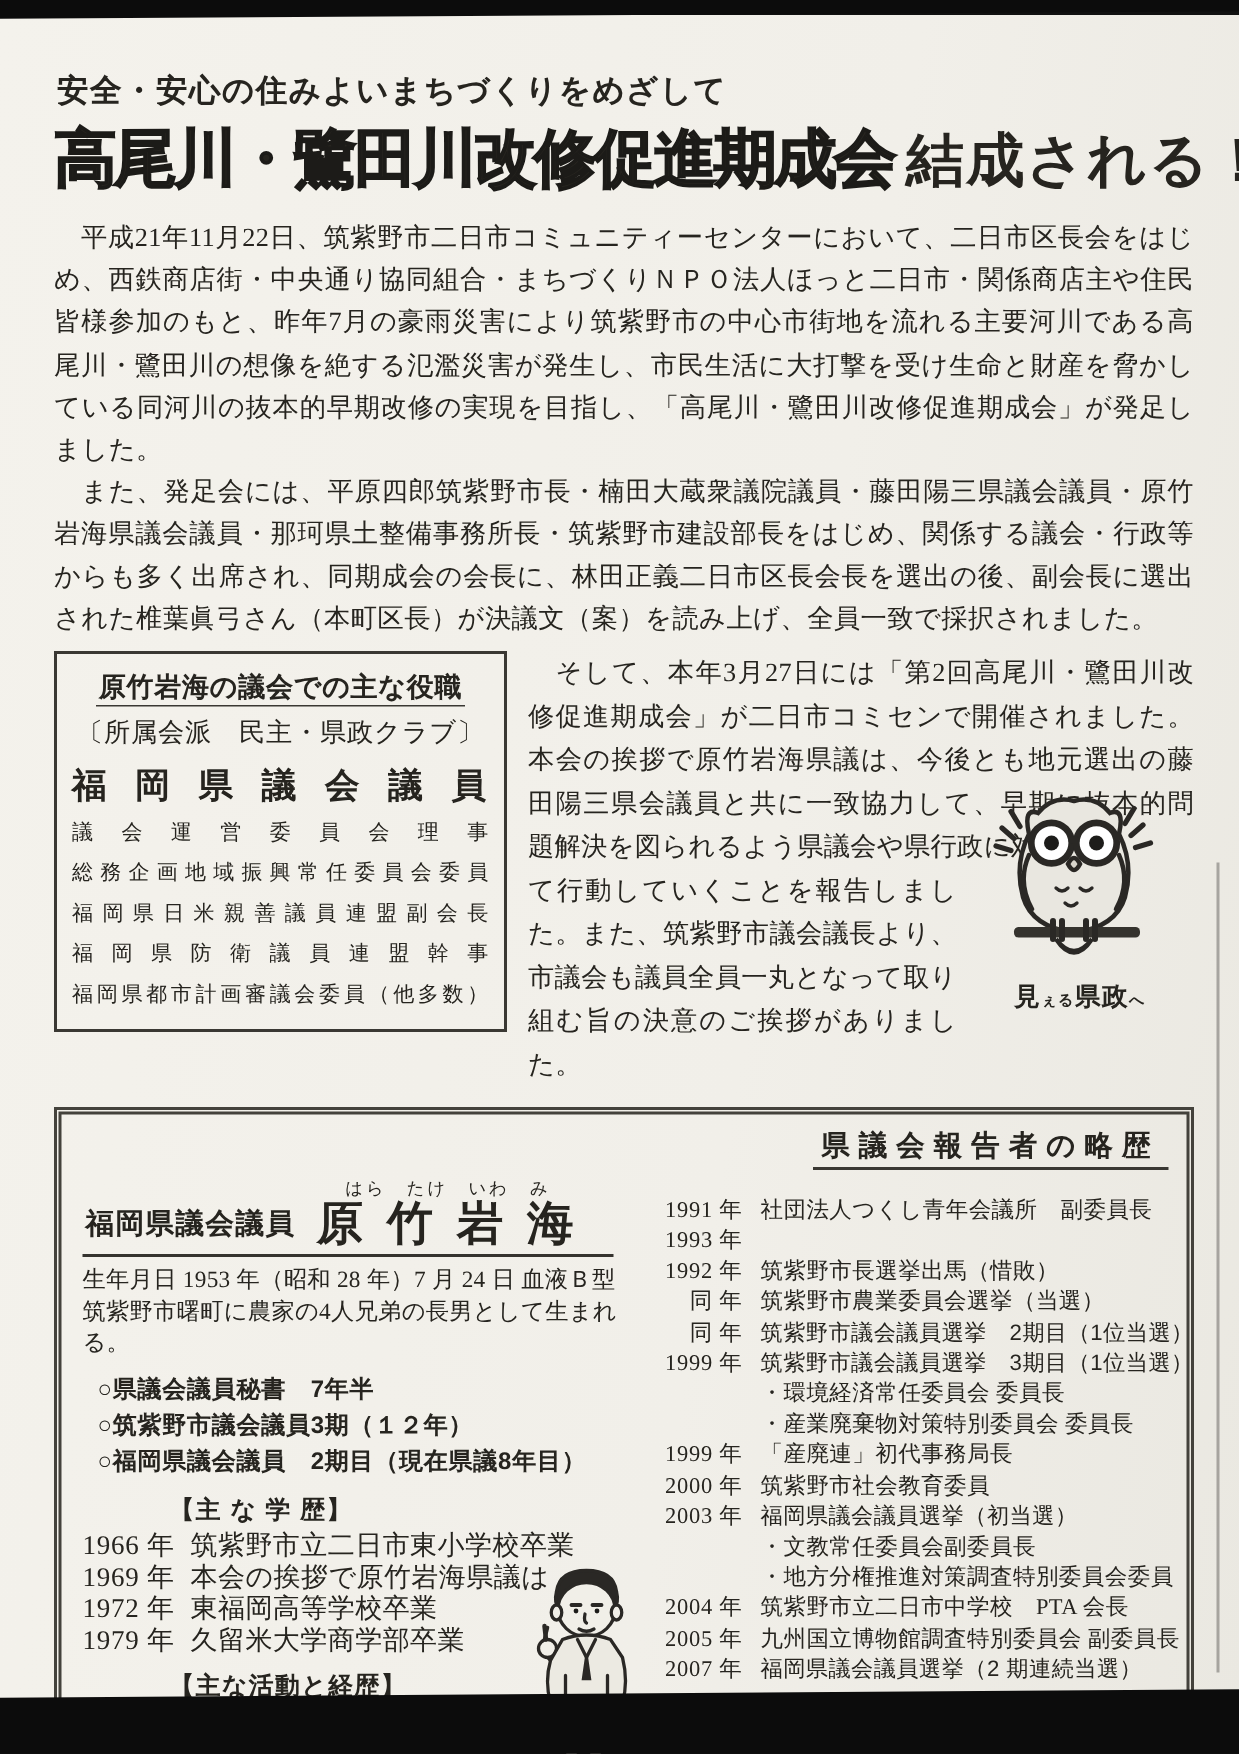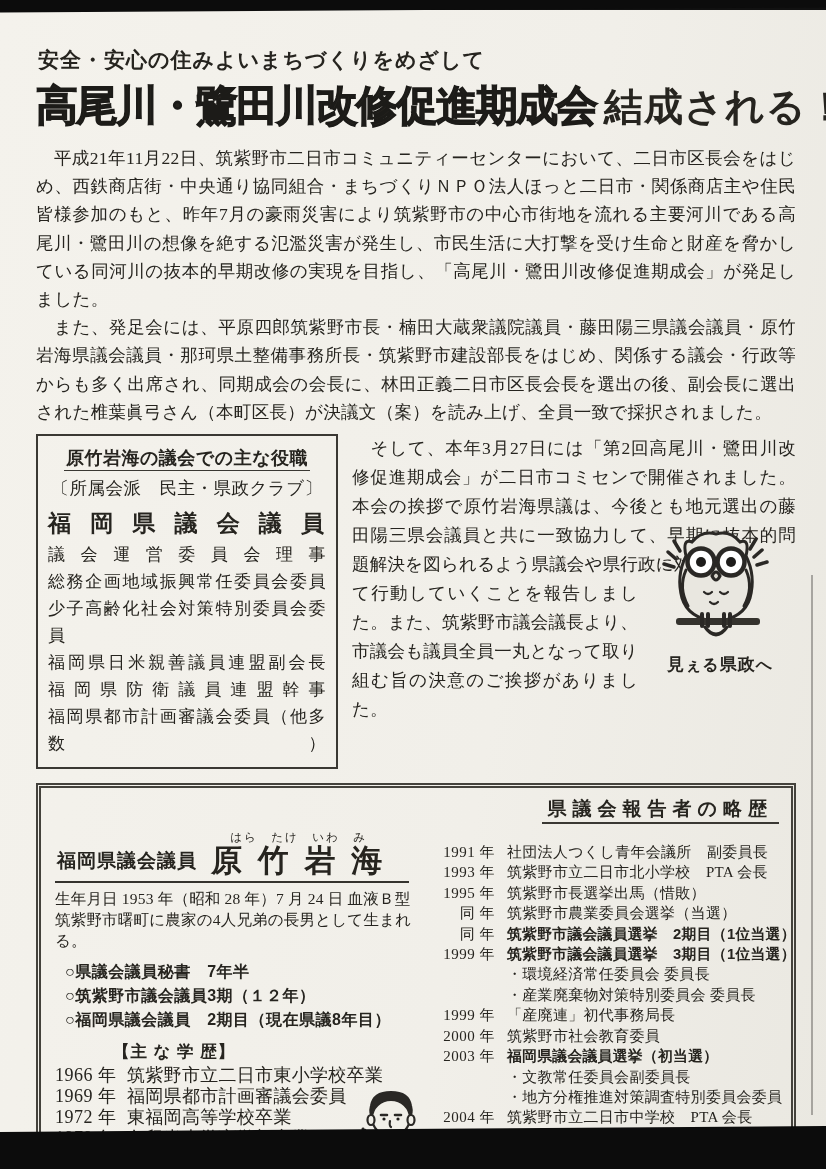--- a/index.html
+++ b/index.html
@@ -54,32 +54,32 @@
     text-align:center;font-size:18px;font-weight:600;letter-spacing:.5px;
     margin:2px auto 6px auto;
   }
   .roles-title span{border-bottom:1.6px solid #3a3833;padding:0 2px 2px 2px;text-align:right;}
   .roles-faction{text-align:center;font-size:17.5px;margin:0 0 8px 0;letter-spacing:.5px;}
   .roles-position{
     font-size:23px;font-weight:800;letter-spacing:2px;margin:0 0 2px 0;
     text-align:justify;text-align-last:justify;
   }
   .roles-list .list-item{
-    font-size:17px;line-height:27px;letter-spacing:.5px;
+    font-size:14px;line-height:27px;letter-spacing:.5px;
     text-align:justify;text-align-last:justify;
   }
   .right-col{position:relative;flex:1;font-size:17.5px;line-height:29px;}
   .right-col p{margin:0;text-align:justify;letter-spacing:.2px;}
   .p3b{padding-right:158px;}
   .owl-wrap{position:absolute;right:2px;top:92px;width:148px;text-align:center;}
   .owl-caption{
     font-family:"Liberation Sans","DejaVu Sans",sans-serif;
     font-weight:800;font-size:17px;letter-spacing:1px;margin-top:2px;
   }
-  .owl-caption .small{font-size:16px;}
+  .owl-caption .small{font-size:10px;}
 
   
   .profile-box{
     margin-top:14px;border:5px double #44423c;padding:8px 12px 10px 14px;
     position:relative;box-sizing:border-box;
   }
   .profile-title{text-align:right;margin:0 0 8px 0;}
   .profile-title span{
     font-size:19px;letter-spacing:6px;font-weight:600;
     border-bottom:2px solid #3a3833;padding:0 6px 3px 6px;
@@ -99,21 +99,21 @@
   .summary .list-item{font-size:16px;font-weight:700;line-height:24px;letter-spacing:.5px;}
 
   .sec-title{
     font-family:"Liberation Sans","DejaVu Sans",sans-serif;
     font-weight:800;font-size:16.5px;letter-spacing:1px;
     margin:9px 0 2px 58px;
   }
   .timeline .trow{display:flex;line-height:21.2px;font-size:18px;white-space:nowrap;}
   .timeline .year{width:58px;flex:0 0 58px;text-align:right;margin-right:14px;letter-spacing:.5px;}
   .timeline .txt{letter-spacing:.3px;}
-  .timeline .trow.bold .txt{font-weight:700;font-family:"Liberation Sans","DejaVu Sans",sans-serif;font-size:14.8px;}
+  .timeline .trow.bold .txt{font-weight:400;font-family:"Liberation Sans","DejaVu Sans",sans-serif;font-size:14.8px;}
   .pcol-right .timeline .trow{line-height:20.4px;font-size:15px;}
   .pcol-right .timeline .year{width:60px;flex:0 0 60px;margin-right:12px;}
 
   .man-wrap{position:absolute;left:300px;top:300px;width:100px;}
 
   svg{display:block;}
 </style>
 </head>
 <body>
 
@@ -133,21 +133,20 @@
     </div>
 
     <div class="two-col">
       <div class="roles-box">
         <div class="roles-title"><span>原竹岩海の議会での主な役職</span></div>
         <div class="roles-faction">〔所属会派　民主・県政クラブ〕</div>
         <div class="roles-position">福岡県議会議員</div>
         <div class="roles-list">
             <div class="list-item">議会運営委員会理事</div>
             <div class="list-item">総務企画地域振興常任委員会委員</div>
-            <div class="list-item">少子高齢化社会対策特別委員会委員</div>
             <div class="list-item">福岡県日米親善議員連盟副会長</div>
             <div class="list-item">福岡県防衛議員連盟幹事</div>
             <div class="list-item">福岡県都市計画審議会委員（他多数）</div>
           </div>
       </div>
 
       <div class="right-col">
         <p>　そして、本年3月27日には「第2回高尾川・鷺田川改修促進期成会」が二日市コミセンで開催されました。本会の挨拶で原竹岩海県議は、今後とも地元選出の藤田陽三県会議員と共に一致協力して、早期に抜本的問題解決を図られるよう県議会や県行政に対し</p>
         <p class="p3b">て行動していくことを報告しました。また、筑紫野市議会議長より、市議会も議員全員一丸となって取り組む旨の決意のご挨拶がありました。</p>
         <div class="owl-wrap">
@@ -205,21 +204,21 @@
               <div class="list-item">○福岡県議会議員　2期目（現在県議8年目）</div>
             </div>
           <div class="sec-title">【主 な 学 歴】</div>
           <div class="timeline">
               <div class="trow">
                 <span class="year">1966 年</span>
                 <span class="txt">筑紫野市立二日市東小学校卒業</span>
               </div>
               <div class="trow">
                 <span class="year">1969 年</span>
-                <span class="txt">福岡県都市計画審議会委員</span>
+                <span class="txt">本会の挨拶で原竹岩海県議は</span>
               </div>
               <div class="trow">
                 <span class="year">1972 年</span>
                 <span class="txt">東福岡高等学校卒業</span>
               </div>
               <div class="trow">
                 <span class="year">1979 年</span>
                 <span class="txt">久留米大学商学部卒業</span>
               </div>
             </div>
@@ -227,24 +226,23 @@
 
         </div>
         <div class="pcol-right">
           <div class="timeline">
               <div class="trow">
                 <span class="year">1991 年</span>
                 <span class="txt">社団法人つくし青年会議所　副委員長</span>
               </div>
               <div class="trow">
                 <span class="year">1993 年</span>
-                <span class="txt">筑紫野市立二日市北小学校　PTA 会長</span>
-              </div>
-              <div class="trow">
-                <span class="year">1995 年</span>
+              </div>
+              <div class="trow">
+                <span class="year">1992 年</span>
                 <span class="txt">筑紫野市長選挙出馬（惜敗）</span>
               </div>
               <div class="trow">
                 <span class="year">同 年</span>
                 <span class="txt">筑紫野市農業委員会選挙（当選）</span>
               </div>
               <div class="trow bold">
                 <span class="year">同 年</span>
                 <span class="txt">筑紫野市議会議員選挙　2期目（1位当選）</span>
               </div>

